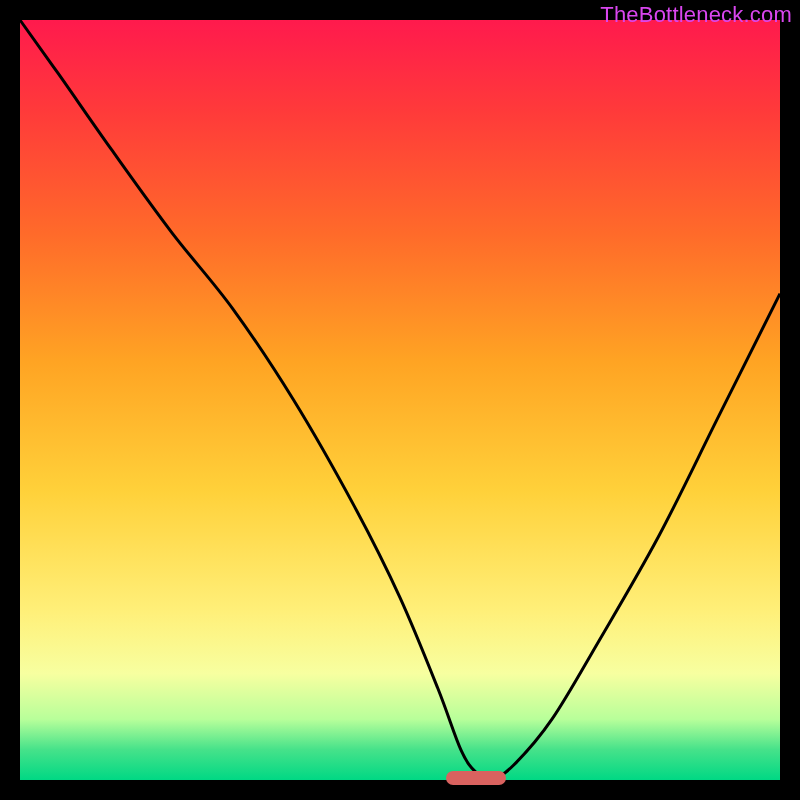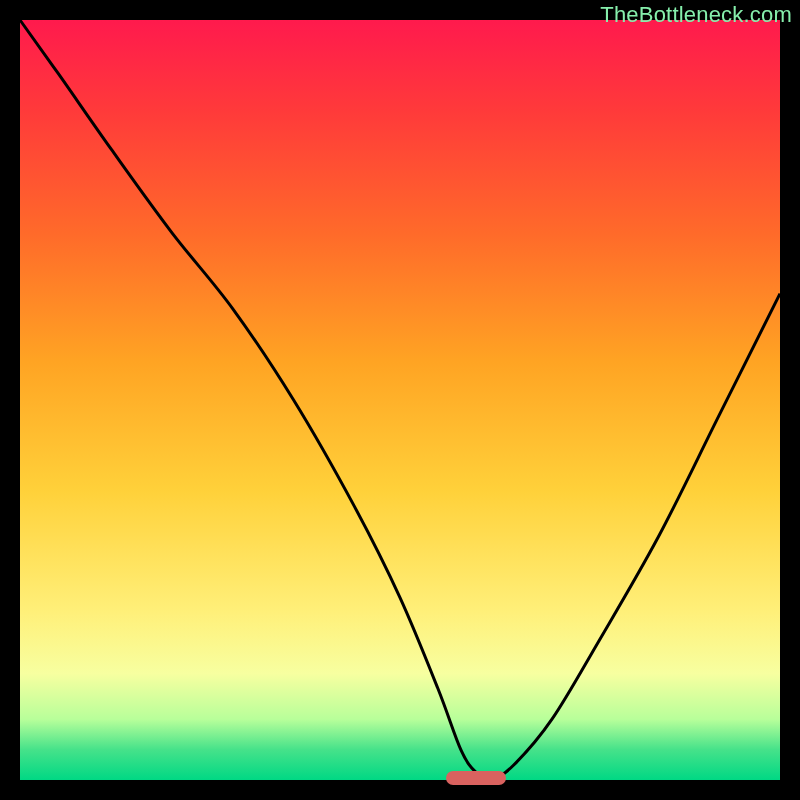--- a/index.html
+++ b/index.html
@@ -49,21 +49,21 @@
   .marker {
     position: absolute;
     height: 14px;
     border-radius: 7px;
     background: #d9625f;
   }
   .watermark {
     position: absolute;
     top: 2px;
     right: 8px;
-    color: #86efac;
+    color: #d946ef;
     font-size: 22px;
     font-weight: 400;
     letter-spacing: 0.2px;
     user-select: none;
   }
 </style>
 </head>
 <body>
 
 <div class="frame">

